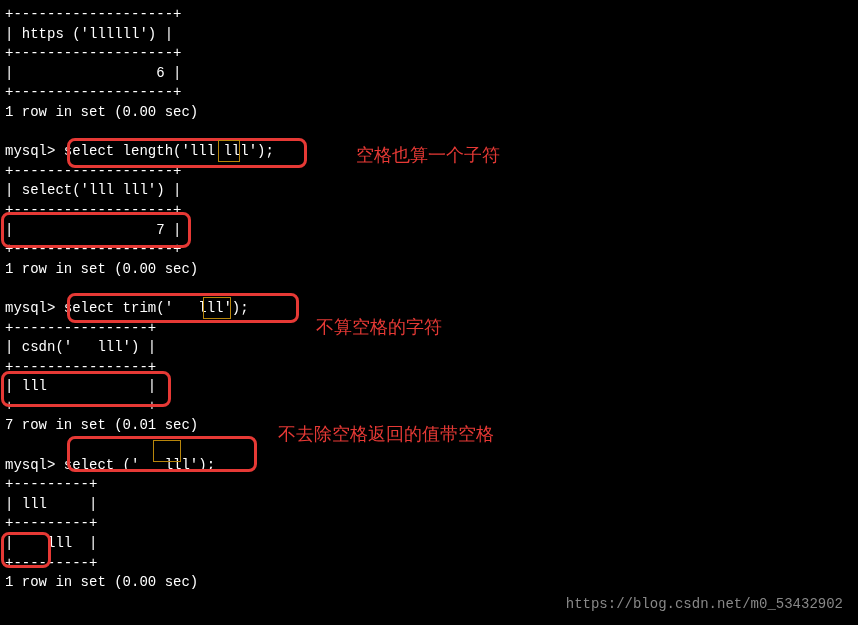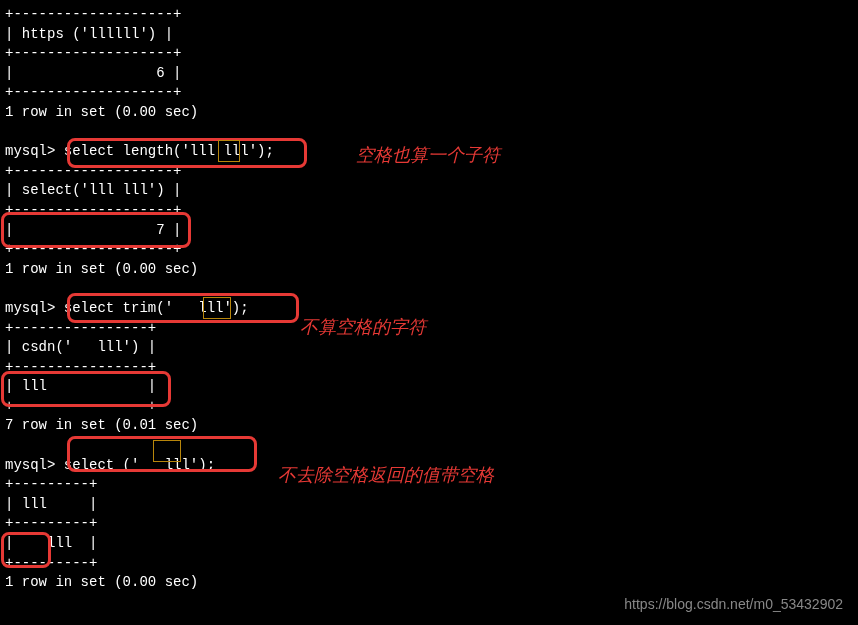--- a/index.html
+++ b/index.html
@@ -35,28 +35,27 @@
       border: 1px solid #b8860b;
       background: transparent;
       pointer-events: none;
     }
     .annotation {
       position: absolute;
       color: #e63935;
       font-family: 'SimSun', '宋体', serif;
       font-size: 18px;
       white-space: nowrap;
-      font-style: italic;
     }
     .watermark {
       position: absolute;
       bottom: 10px;
       right: 15px;
       color: #888;
-      font-family: Liberation Sans, sans-serif;
+      font-family: Liberation Mono, monospace;
       font-size: 14px;
     }
   </style>
 </head>
 <body>
 
 <div class="terminal-line">+-------------------+</div>
 <div class="terminal-line">| https ('llllll') |</div>
 <div class="terminal-line">+-------------------+</div>
 <div class="terminal-line">|                 6 |</div>
@@ -96,16 +95,16 @@
 <div class="red-box" style="top:293px; left:67px; width:232px; height:30px;"></div>
 <div class="red-box" style="top:371px; left:1px; width:170px; height:36px;"></div>
 <div class="red-box" style="top:436px; left:67px; width:190px; height:36px;"></div>
 <div class="red-box" style="top:532px; left:1px; width:50px; height:36px;"></div>
 
 <div class="small-box" style="top:140px; left:218px; width:22px; height:22px;"></div>
 <div class="small-box" style="top:297px; left:203px; width:28px; height:22px;"></div>
 <div class="small-box" style="top:440px; left:153px; width:28px; height:22px;"></div>
 
 <div class="annotation" style="top:143px; left:356px;">空格也算一个子符</div>
-<div class="annotation" style="top:315px; left:300px;">不算空格的字符</div>
-<div class="annotation" style="top:463px; left:278px;">不去除空格返回的值带空格</div>
+<div class="annotation" style="top:315px; left:316px;">不算空格的字符</div>
+<div class="annotation" style="top:422px; left:278px;">不去除空格返回的值带空格</div>
 
 <div class="watermark">https://blog.csdn.net/m0_53432902</div>
 
 </body></html>

